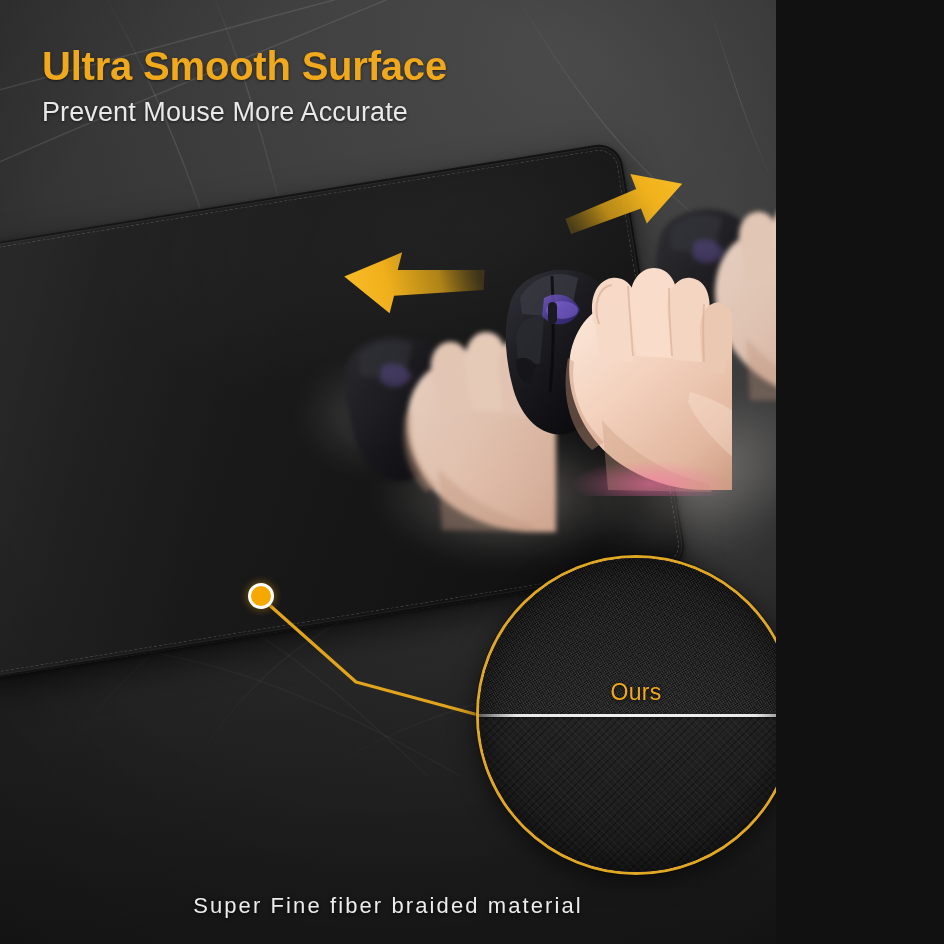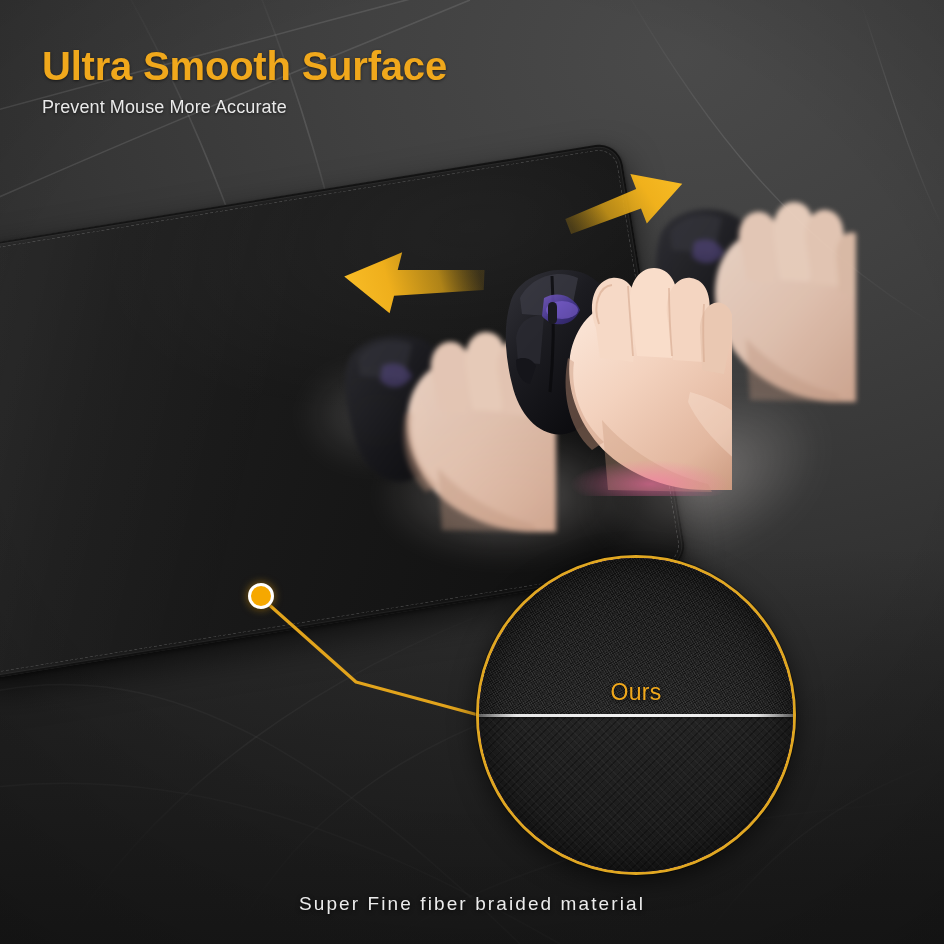--- a/index.html
+++ b/index.html
@@ -7,21 +7,21 @@
     margin: 0;
     padding: 0;
     background: #111;
   }
   body {
     font-family: "Liberation Sans", sans-serif;
   }
 
   #stage {
     position: relative;
-    width: 944px;
+    width: 776px;
     height: 944px;
     overflow: hidden;
     background: #343434;
   }
 
   
   .bg-base {
     position: absolute;
     inset: 0;
     background:
@@ -96,21 +96,21 @@
     font-size: 40px;
     font-weight: bold;
     color: #f0a81c;
     letter-spacing: -0.2px;
     white-space: nowrap;
     text-shadow: 0 1px 3px rgba(0,0,0,0.55);
   }
   .subline {
     position: absolute;
     left: 42px;
-    font-size: 18px;
+    font-size: 27px;
     color: #e9e9e9;
     letter-spacing: 0.1px;
     white-space: nowrap;
     text-shadow: 0 1px 3px rgba(0,0,0,0.6);
   }
   .subline-1 { top: 97px; }
   .subline-2 { top: 125px; }
 
   
   .arrow { position: absolute; pointer-events: none; }
@@ -217,21 +217,21 @@
     text-shadow: 0 1px 4px rgba(0,0,0,0.8);
   }
   .label-ours   { top: 121px; color: #f0a81c; }
   .label-others { top: 277px; color: #f4f4f4; }
 
   .mag-caption {
     position: absolute;
     left: 0; right: 0;
     top: 893px;
     text-align: center;
-    font-size: 19px;
+    font-size: 22px;
     color: #ececec;
     letter-spacing: 2.1px;
     text-shadow: 0 1px 4px rgba(0,0,0,0.7);
   }
 </style>
 </head>
 <body>
 
 <div id="stage">
 

